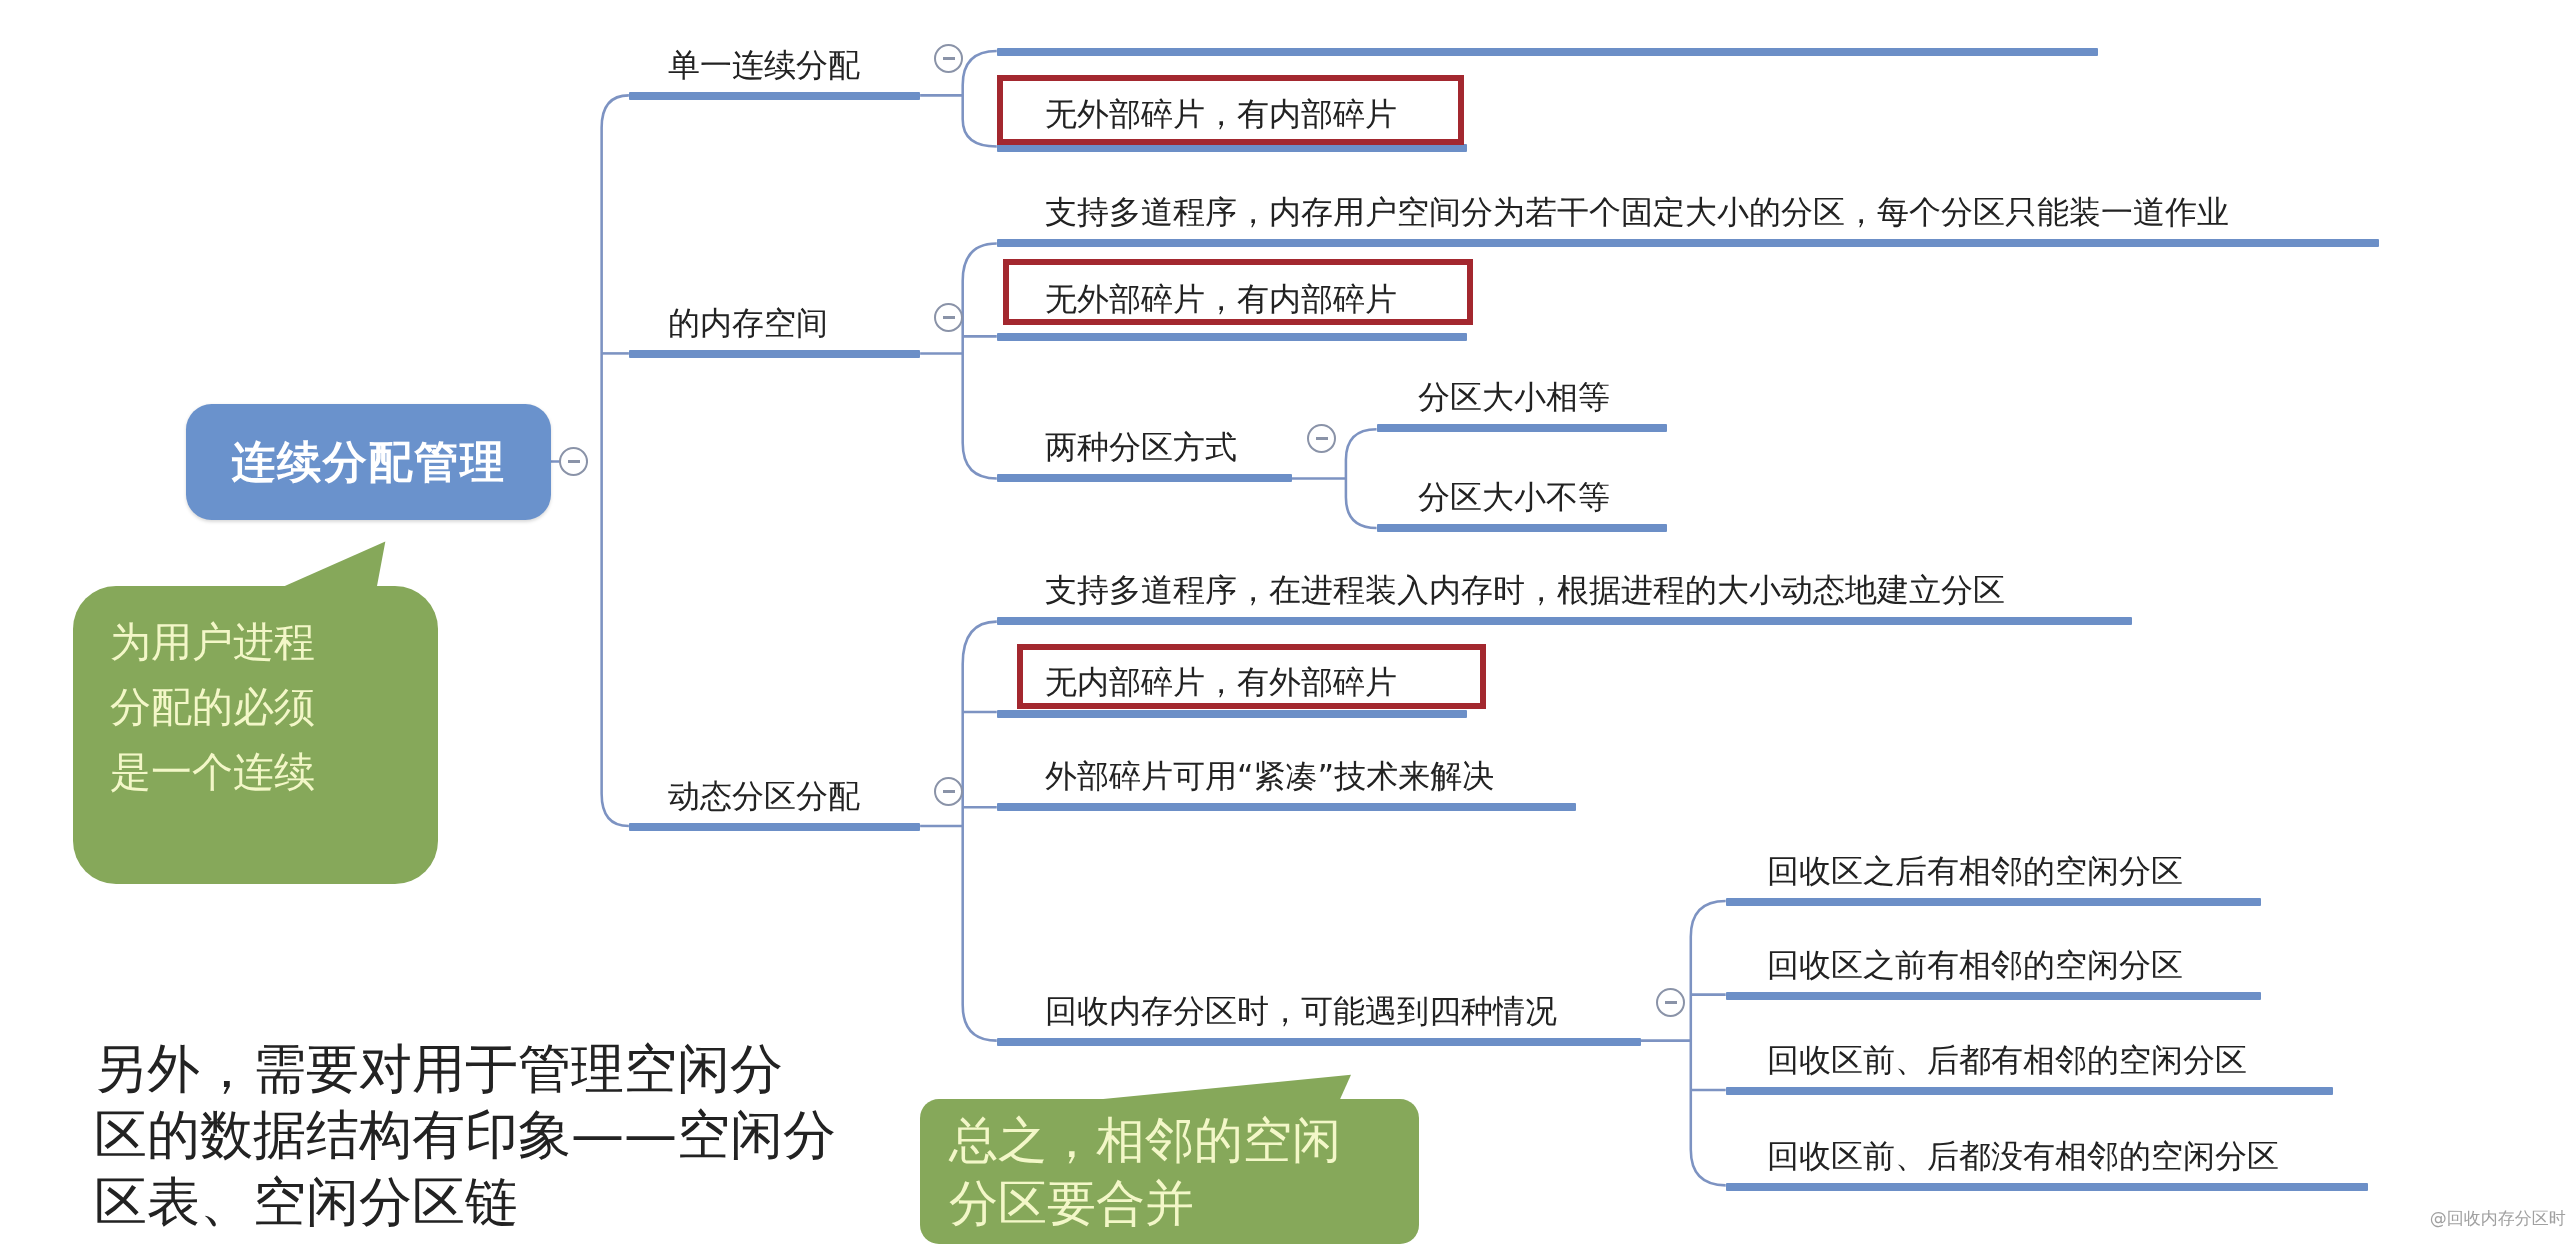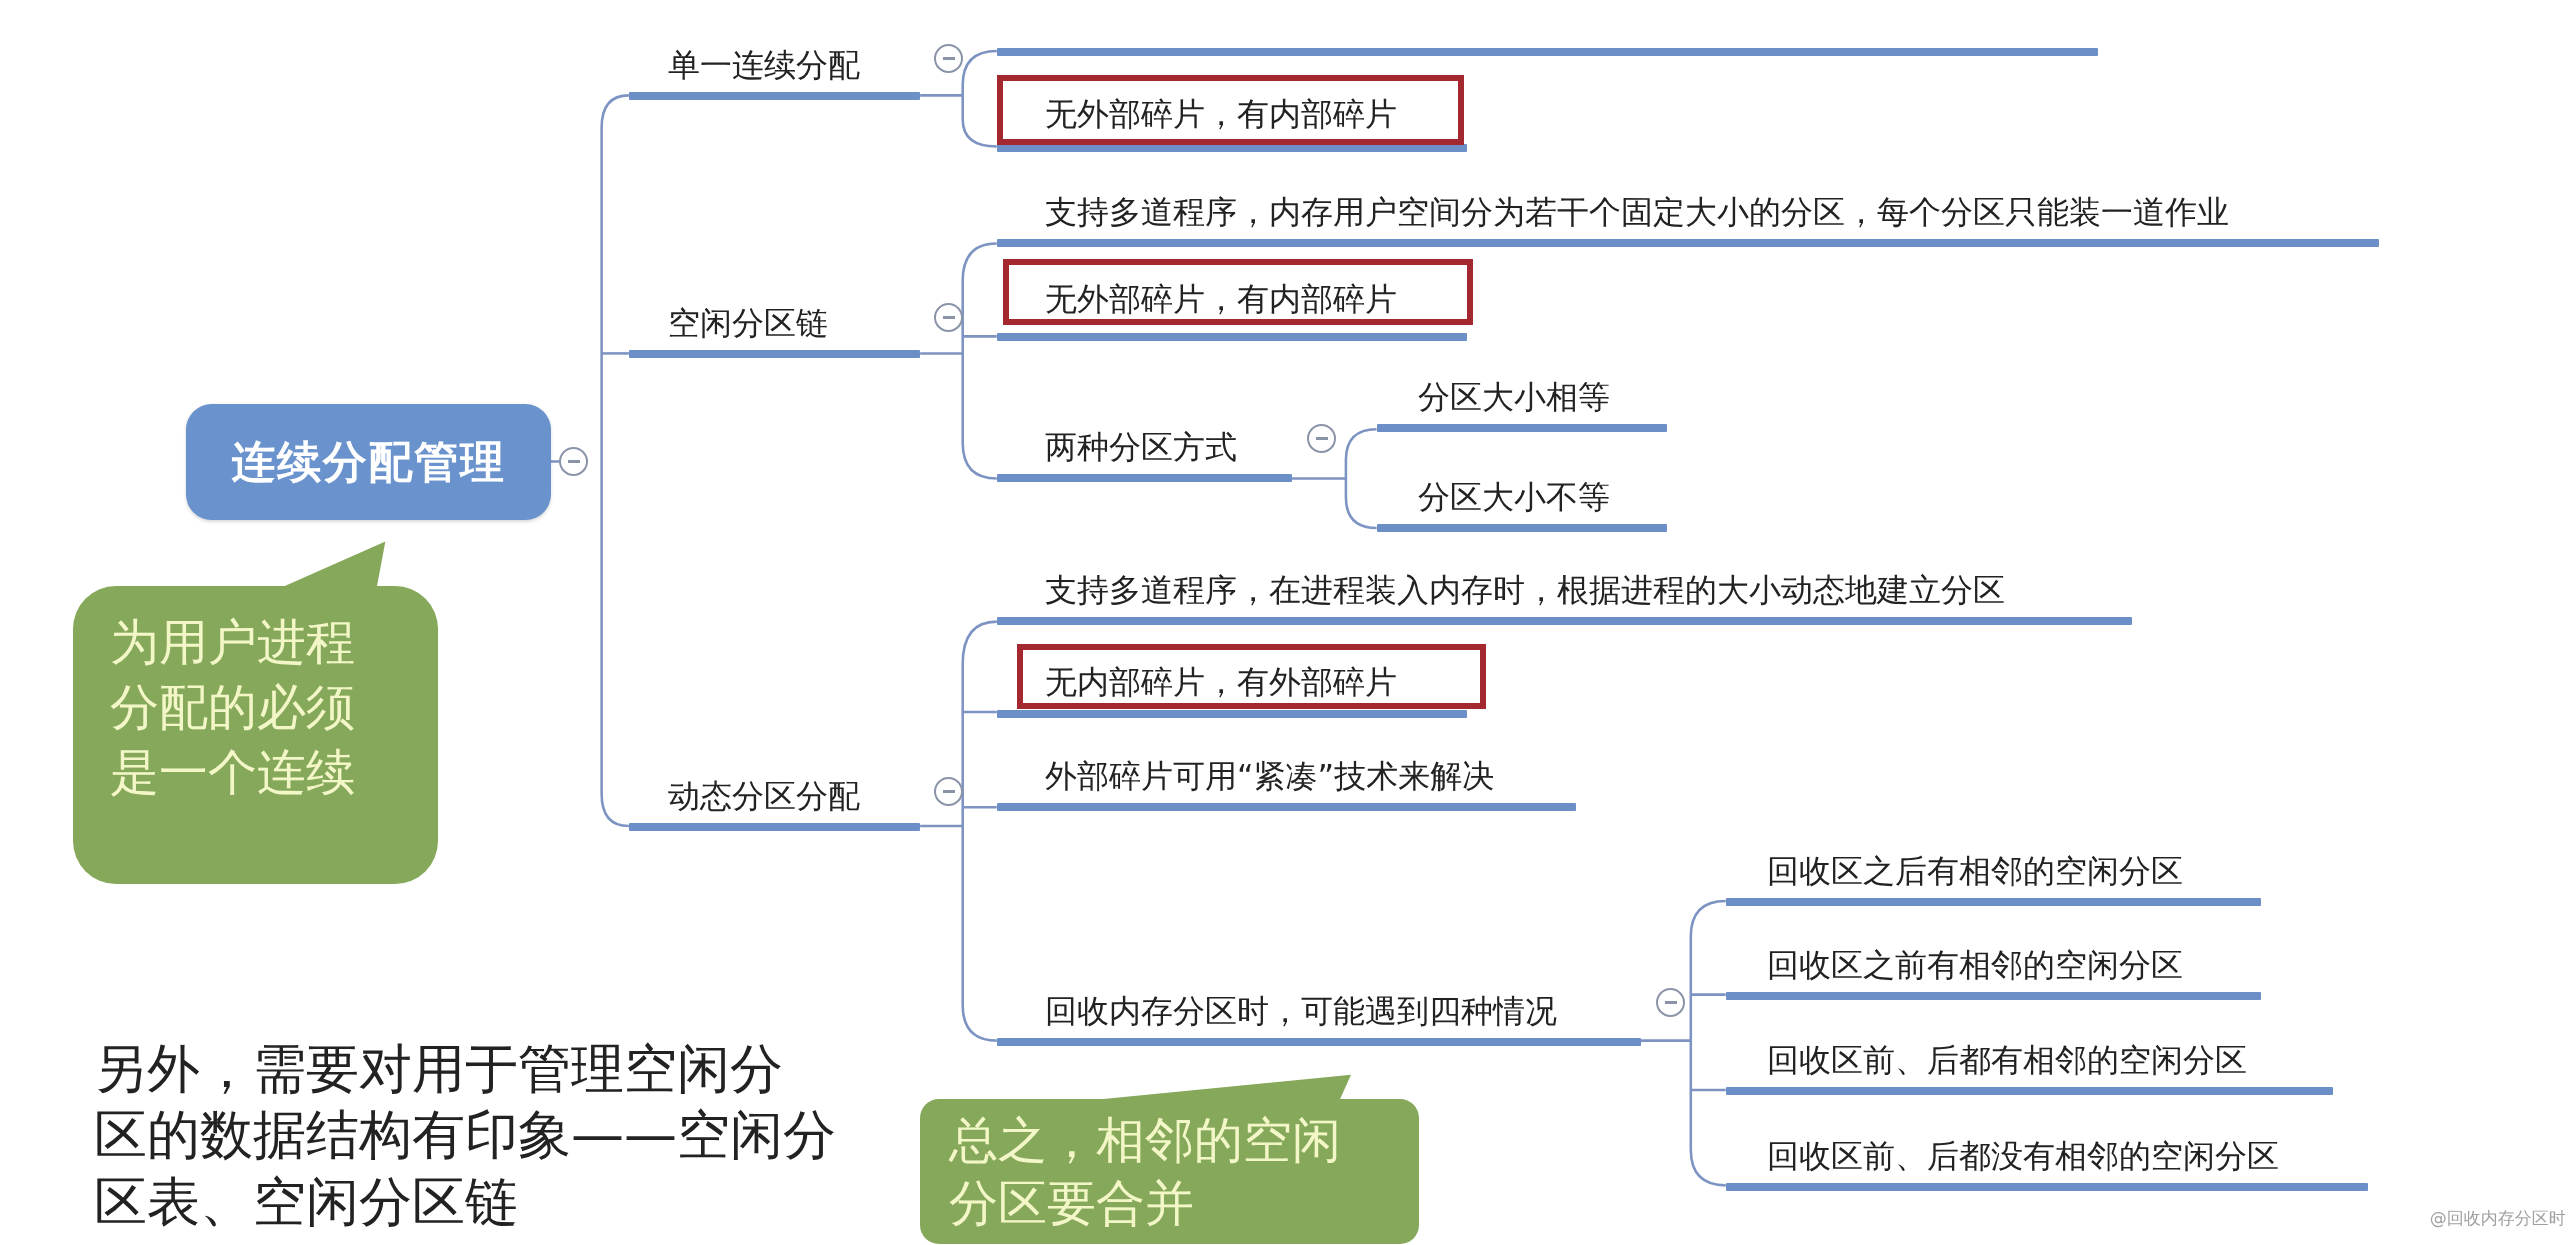--- a/index.html
+++ b/index.html
@@ -70,21 +70,21 @@
 <div class="node" style="left:997px;top:0px;width:1101px;height:56px;">
   <div class="underline" style="width:1101px;"></div>
 </div>
 <div class="node" style="left:997px;top:77px;width:470px;height:75px;">
   <span class="txt" style="left:48px;bottom:22px;">无外部碎片，有内部碎片</span>
   <div class="underline" style="width:470px;"></div>
 </div>
 <div class="hl" style="left:997px;top:75px;width:467px;height:70px;"></div>
 
 <div class="node" style="left:629px;top:298px;width:291px;height:60px;">
-  <span class="txt" style="left:39px;">空闲分区链</span>
+  <span class="txt" style="left:39px;">的内存空间</span>
   <div class="underline" style="width:291px;"></div>
 </div>
 <div class="toggle" style="left:934px;top:303px;"></div>
 
 <div class="node" style="left:997px;top:182px;width:1382px;height:65px;">
   <span class="txt" style="left:48px;">支持多道程序，内存用户空间分为若干个固定大小的分区，每个分区只能装一道作业</span>
   <div class="underline" style="width:1382px;"></div>
 </div>
 <div class="node" style="left:997px;top:260px;width:470px;height:81px;">
   <span class="txt" style="left:48px;bottom:25.6px;">无外部碎片，有内部碎片</span>
@@ -148,21 +148,21 @@
 </div>
 <div class="node" style="left:1726px;top:1123px;width:642px;height:68px;">
   <span class="txt" style="left:41px;">回收区前、后都没有相邻的空闲分区</span>
   <div class="underline" style="width:642px;"></div>
 </div>
 
 <svg class="links" viewBox="0 0 3024 1462" style="z-index:0;">
   <polygon points="330,690 452,636 440,700" fill="#86a85a"></polygon>
   <polygon points="1280,1292 1586,1262 1560,1320" fill="#86a85a"></polygon>
 </svg>
-<div class="callout" style="left:73px;top:586px;width:365px;height:298px;font-size:49px;line-height:65px;padding:24px 8px 0 37px;box-sizing:border-box;">
+<div class="callout" style="left:73px;top:586px;width:365px;height:298px;font-size:41px;line-height:65px;padding:24px 8px 0 37px;box-sizing:border-box;">
   <span class="line">为用户进程</span>
   <span class="line">分配的必须</span>
   <span class="line">是一个连续</span>
 </div>
 
 <div class="callout" style="left:920px;top:1099px;width:499px;height:145px;border-radius:19px;font-size:49px;line-height:63px;padding:10.2px 0 0 29px;box-sizing:border-box;">
   <span class="line">总之，相邻的空闲</span>
   <span class="line">分区要合并</span>
 </div>
 

